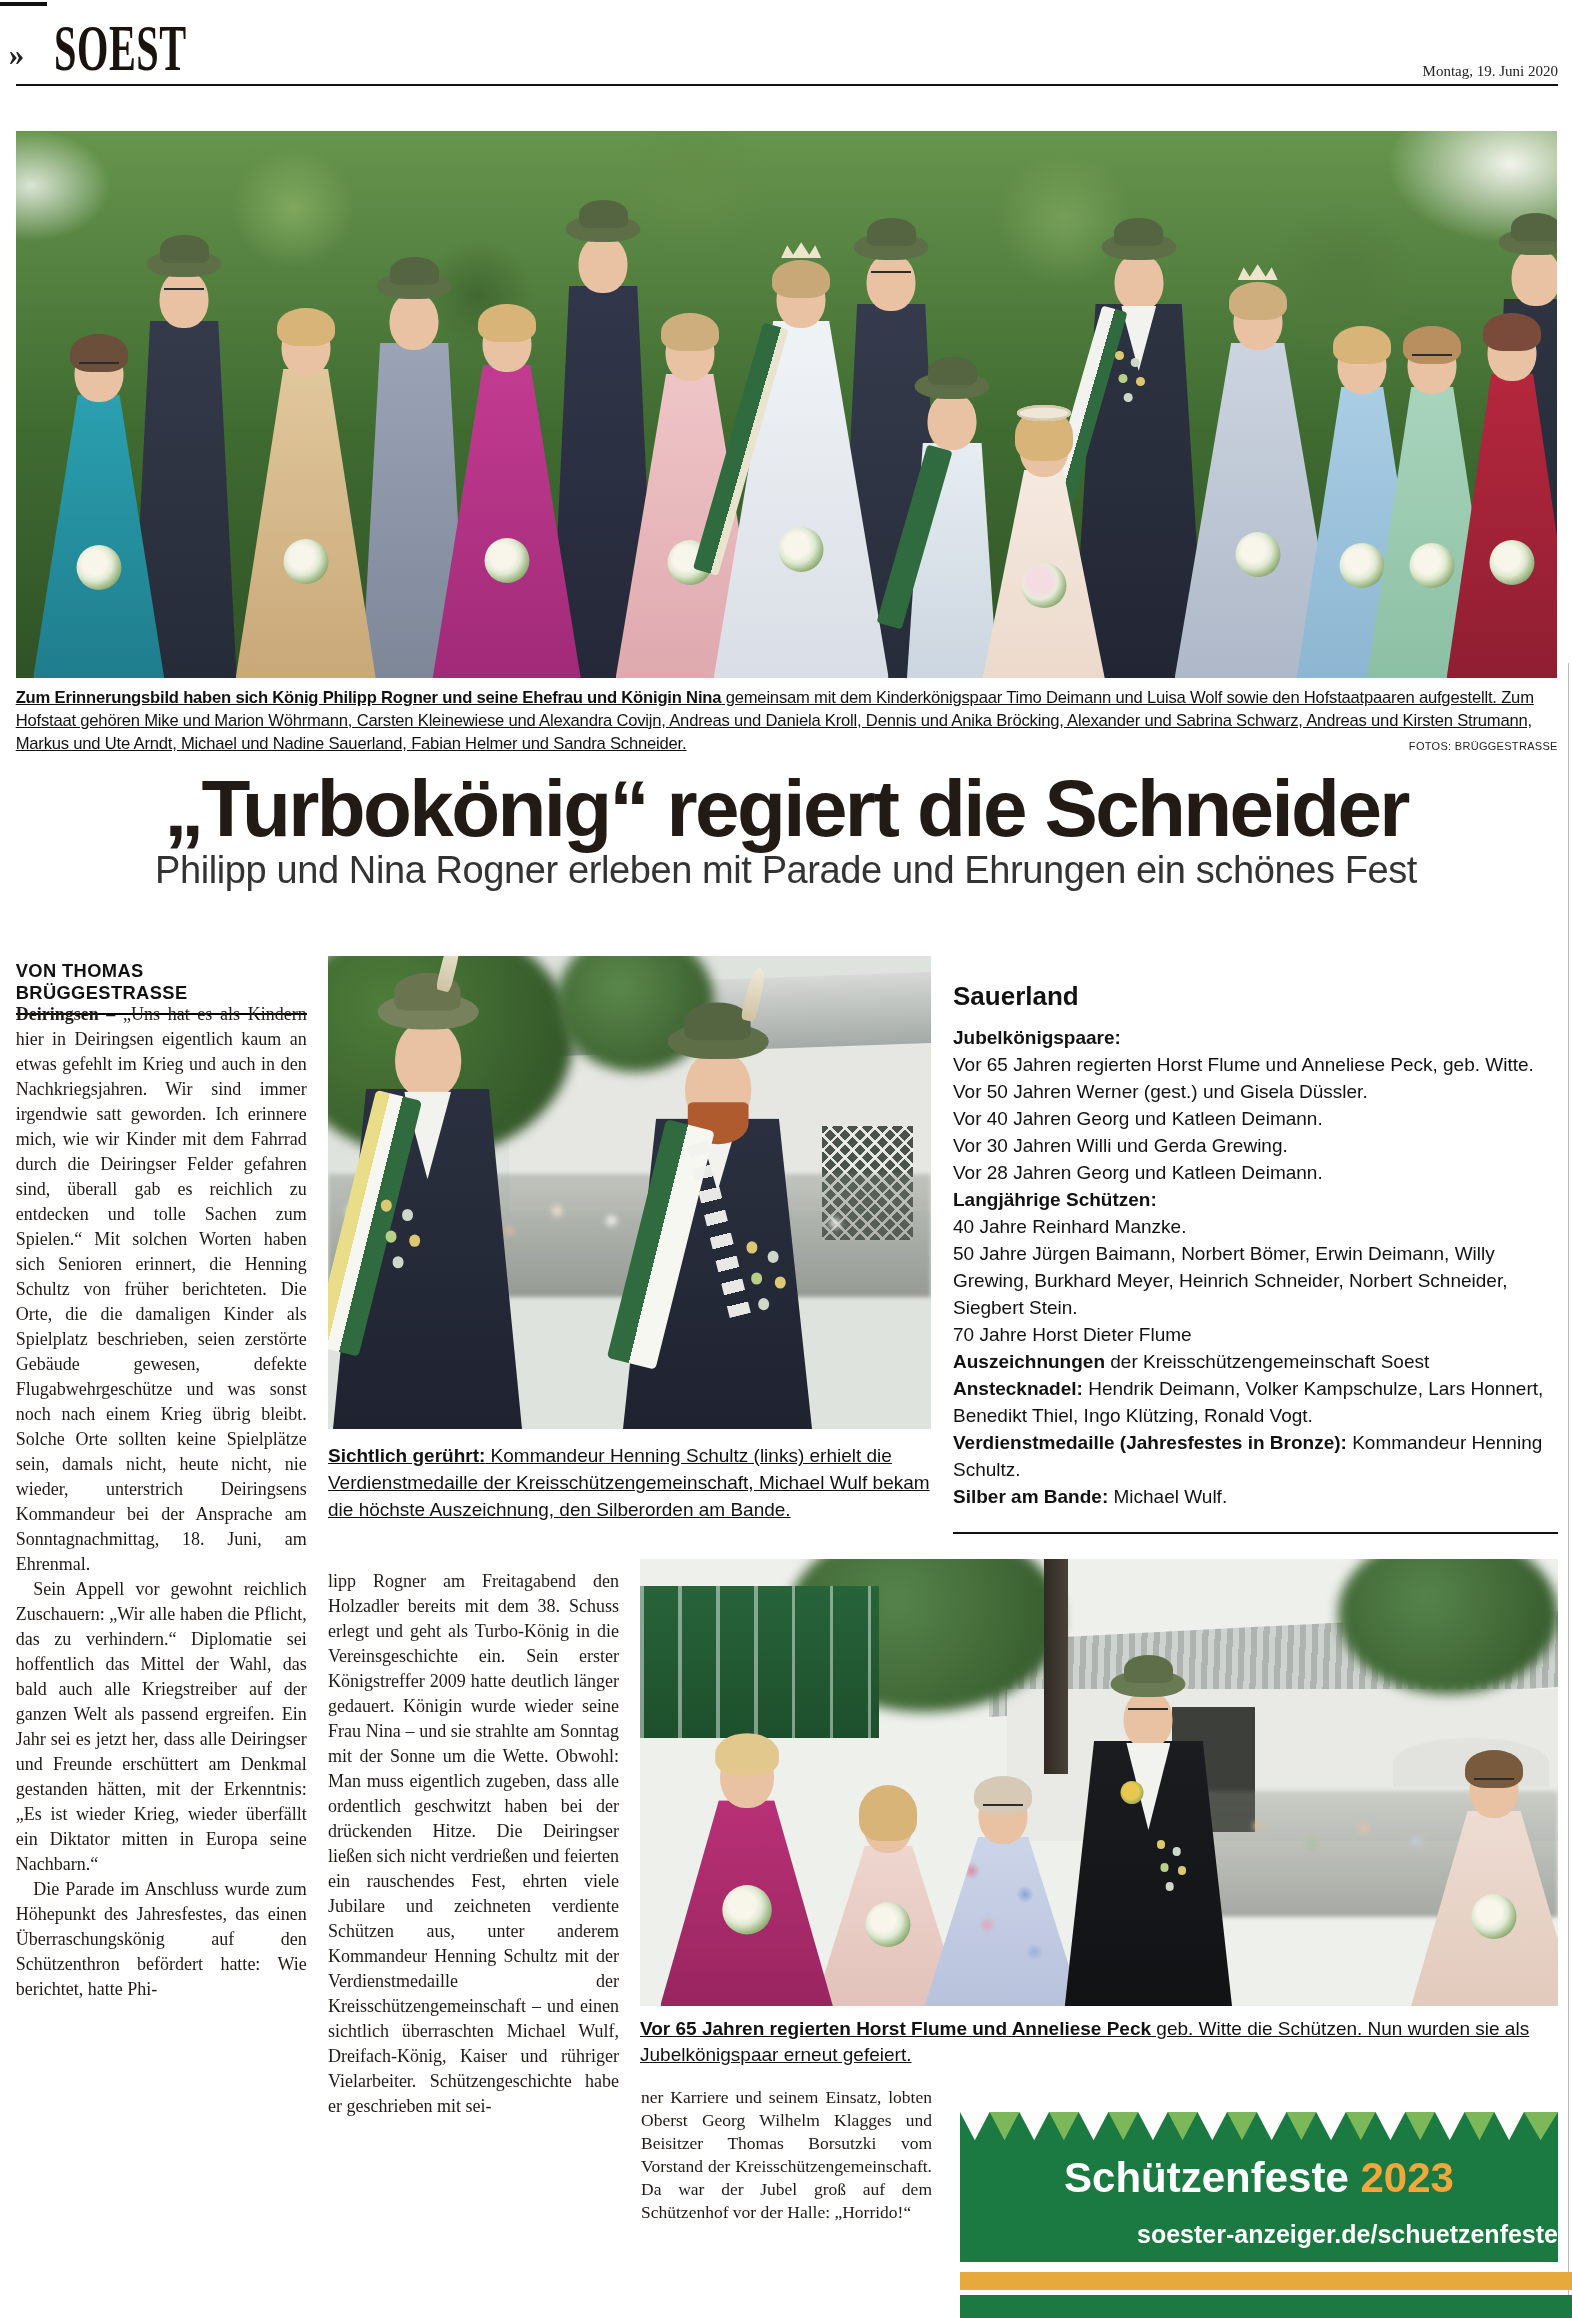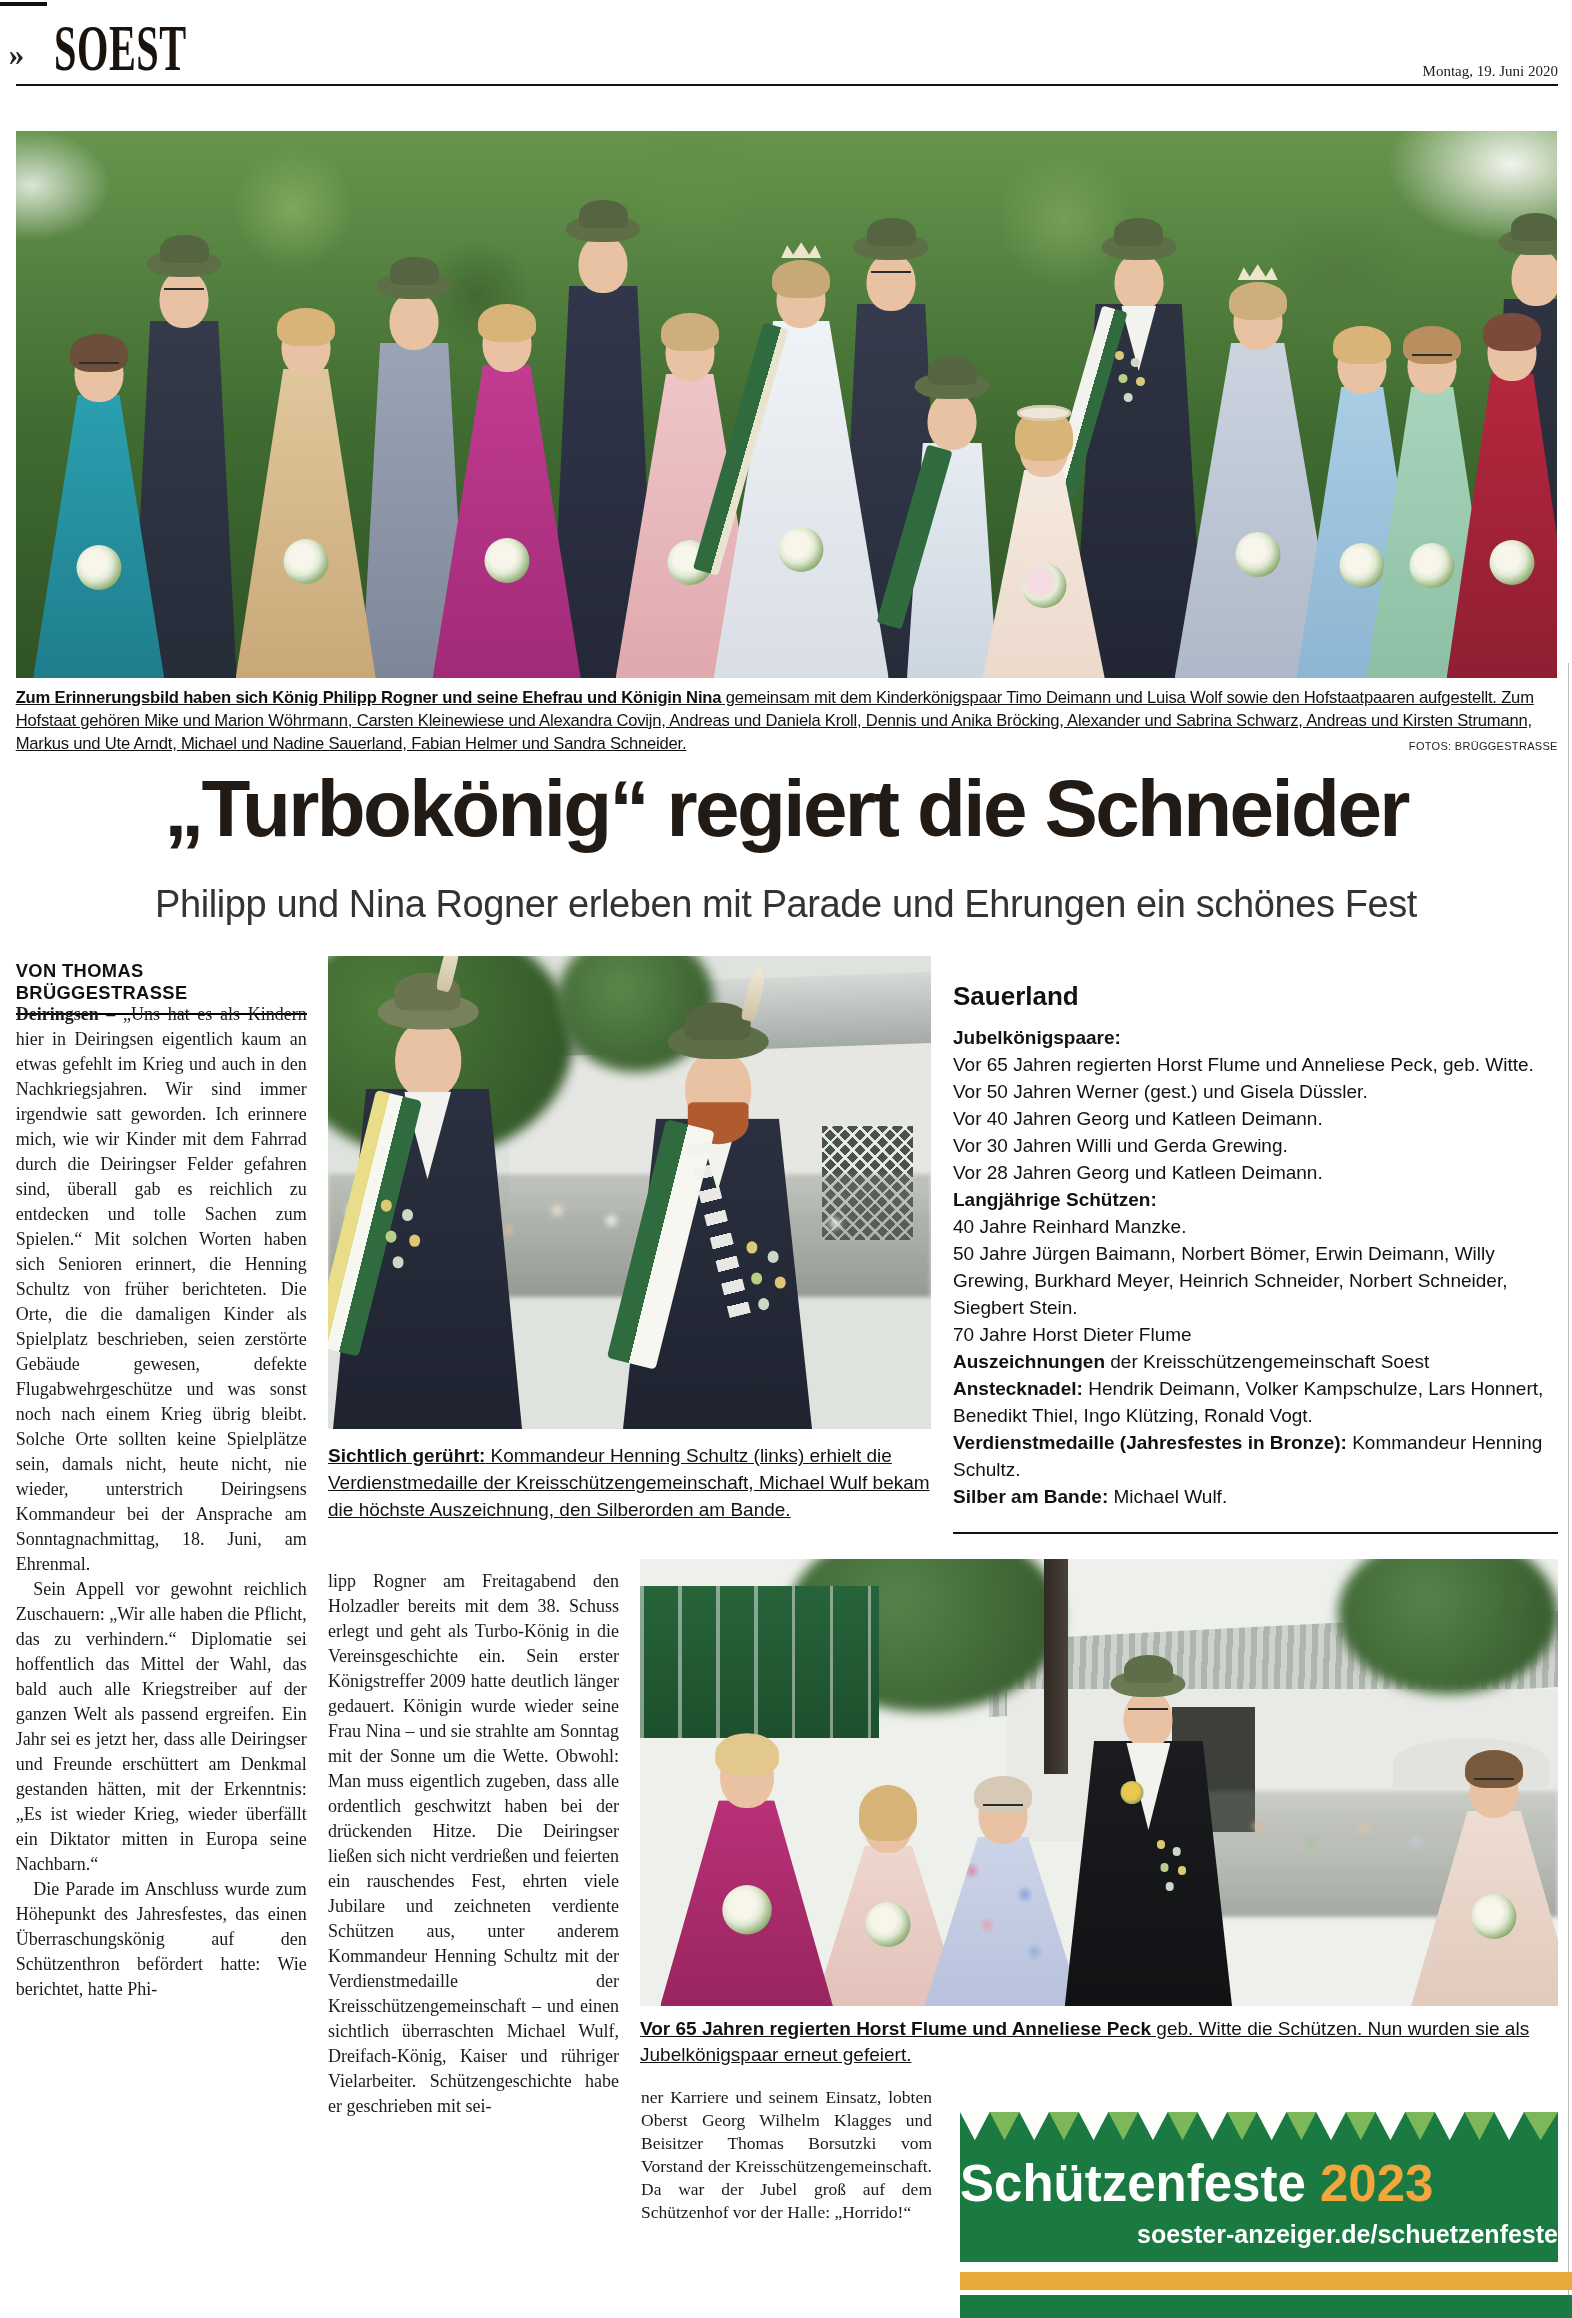--- a/index.html
+++ b/index.html
@@ -110,43 +110,43 @@
      radial-gradient(circle 7px at 56% 30%,#e0c0a8,transparent 7.9px),
      radial-gradient(circle 7.9px at 68% 40%,#c0ccd8,transparent 8.7px),
      radial-gradient(circle 7px at 80% 32%,#e8d4c0,transparent 7.9px),
      linear-gradient(180deg,rgba(130,138,126,.3),rgba(95,100,92,.5));}
   
   .caption{font-family:"Liberation Sans",sans-serif;color:#111;text-decoration:underline;}
   #top-caption{left:15.7px;top:686px;width:1542px;font-size:16.6px;line-height:23px;letter-spacing:-0.2px;}
   #top-caption .credit{position:absolute;right:0;top:49px;font-size:11px;letter-spacing:0.3px;color:#222;}
   #headline{left:26px;top:763px;width:1520px;text-align:center;font-family:"Liberation Sans",sans-serif;
             font-size:80px;font-weight:700;letter-spacing:-2.6px;color:#221a14;white-space:nowrap;}
-  #subheadline{left:26px;top:883px;width:1520px;text-align:center;font-family:"Liberation Sans",sans-serif;
+  #subheadline{left:26px;top:849px;width:1520px;text-align:center;font-family:"Liberation Sans",sans-serif;
             font-size:38px;font-weight:400;letter-spacing:-0.4px;color:#333;white-space:nowrap;}
   #byline{left:15.7px;top:960px;width:291px;font-family:"Liberation Sans",sans-serif;font-size:18.3px;
             font-weight:700;letter-spacing:0.4px;color:#111;border-bottom:2.6px solid #000;padding-bottom:8.7px;}
   .bodycol{font-size:18px;line-height:25px;text-align:justify;overflow:hidden;}
   .bodycol p{margin:0;}
   .bodycol .ind{text-indent:17.5px;}
   .bodycol .lead{font-weight:700;}
   #col1{left:15.7px;top:1002px;width:291px;height:1317px;}
   #col2{left:328px;top:1569px;width:291px;height:750px;}
   #col3{left:641px;top:2086px;width:291px;height:233px;font-size:17.5px;line-height:23px;}
   #middle-caption{left:328px;top:1442px;width:603px;font-size:19px;line-height:27px;}
   #bottom-caption{left:640px;top:2016px;width:918px;font-size:19px;line-height:26px;}
   #right-rule{left:953px;top:1532px;width:605px;height:1.7px;background:#111;}
   
   #ehrungen{left:953px;top:981px;width:605px;font-family:"Liberation Sans",sans-serif;color:#111;}
   #ehrungen h2{margin:0 0 12.2px 0;font-size:26px;font-weight:700;}
   .eh-line{font-size:19px;line-height:27px;}
   
   #banner{left:960px;top:2112px;width:598px;height:150px;background:#1b7a41;}
   #banner svg{position:absolute;left:0;top:0;width:100%;height:30px;}
-  #banner .title{position:absolute;left:0;top:42px;width:100%;text-align:left;
-      font-family:"Liberation Sans",sans-serif;font-size:51px;font-weight:700;color:#fff;white-space:nowrap;}
+  #banner .title{position:absolute;left:0;top:42px;width:100%;text-align:center;
+      font-family:"Liberation Sans",sans-serif;font-size:42px;font-weight:700;color:#fff;white-space:nowrap;}
   #banner .title .year{color:#f2a73d;}
   #banner .url{position:absolute;left:0;top:108px;width:100%;text-align:right;
       font-family:"Liberation Sans",sans-serif;font-size:25px;font-weight:700;color:#fff;}
   #stripe-gold{left:960px;top:2272px;width:613px;height:17.5px;background:#e7a93c;}
   #stripe-green{left:960px;top:2295px;width:613px;height:23.6px;background:#1b7a41;}
 </style>
 </head>
 <body>
 
 <div id="page">

